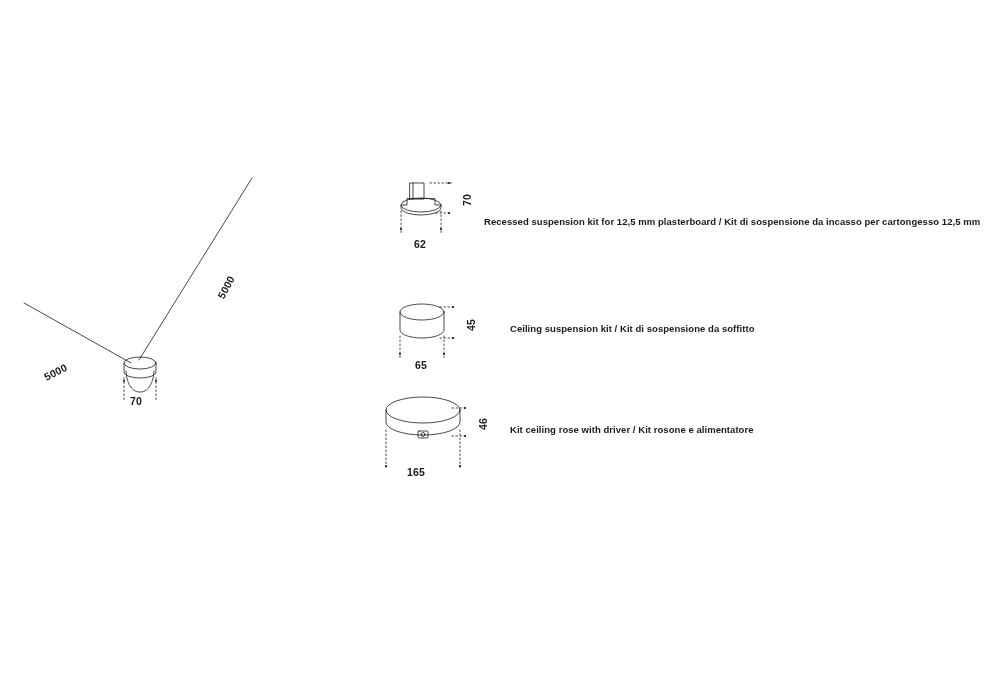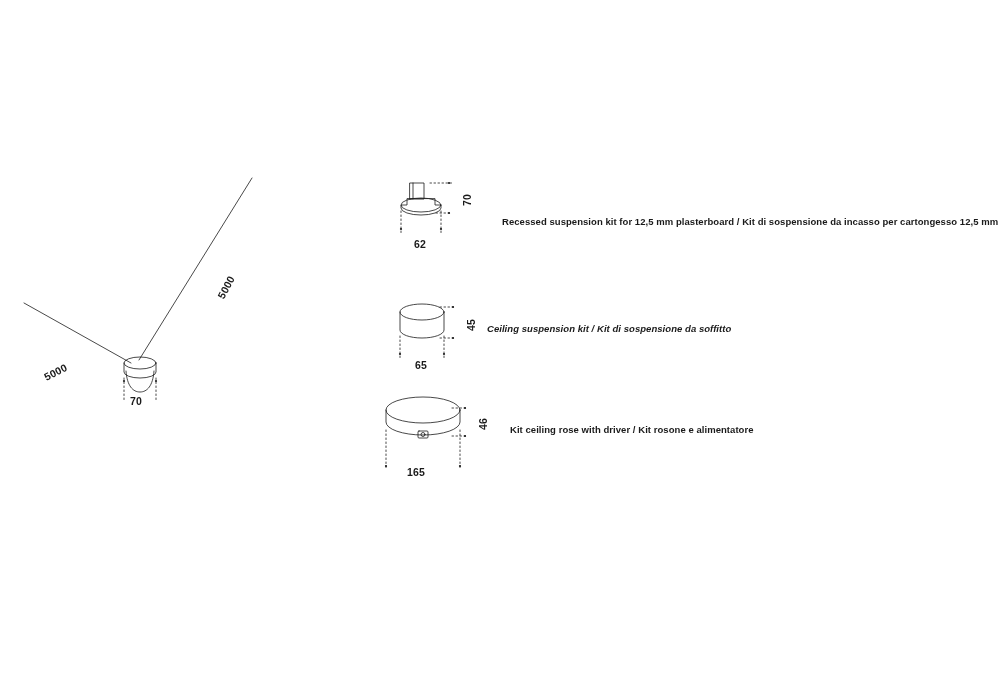--- a/index.html
+++ b/index.html
@@ -143,23 +143,23 @@
   </svg>
 
   <div class="dim-label diag-b" style="left:42px; top:372px;">5000</div>
 
   <div class="dim-label diag-a" style="left:215px; top:295px;">5000</div>
 
   <div class="dim-label" style="left:130px; top:395px;">70</div>
 
   <div class="dim-label vert" style="left:461px; top:206px;">70</div>
   <div class="dim-label" style="left:414px; top:238px;">62</div>
-  <div class="caption" style="left:502px; top:216px;">Recessed suspension kit for 12,5 mm plasterboard / Kit di sospensione da incasso per cartongesso 12,5 mm</div>
+  <div class="caption" style="left:484px; top:216px;">Recessed suspension kit for 12,5 mm plasterboard / Kit di sospensione da incasso per cartongesso 12,5 mm</div>
 
   <div class="dim-label vert" style="left:465px; top:331px;">45</div>
   <div class="dim-label" style="left:415px; top:359px;">65</div>
-  <div class="caption" style="left:487px; top:323px;font-style:italic;">Ceiling suspension kit / Kit di sospensione da soffitto</div>
+  <div class="caption" style="left:510px; top:323px;">Ceiling suspension kit / Kit di sospensione da soffitto</div>
 
   <div class="dim-label vert" style="left:477px; top:430px;">46</div>
   <div class="dim-label" style="left:407px; top:466px;">165</div>
   <div class="caption" style="left:510px; top:424px;">Kit ceiling rose with driver / Kit rosone e alimentatore</div>
 
 </div>
 
 </body></html>

